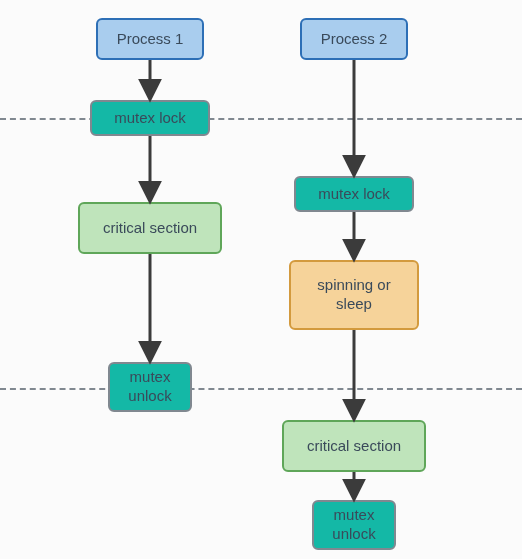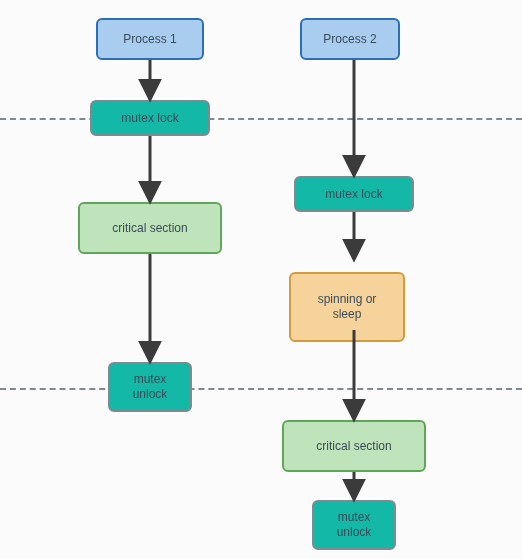--- a/index.html
+++ b/index.html
@@ -12,21 +12,21 @@
     overflow:hidden;
   }
   .box{
     position:absolute;
     border:2px solid;
     border-radius:6px;
     display:flex;
     align-items:center;
     justify-content:center;
     text-align:center;
-    font-size:12px;
+    font-size:15px;
     line-height:1.25;
     box-sizing:border-box;
     padding:4px 6px;
     font-weight:500;
   }
   .blue  { background:#a9cdee; border-color:#2d6fb6; }
   .white { background:#14b8a6; border-color:#808890; }
   .green { background:#bfe4bb; border-color:#5fa659;align-items:center; }
   .orange{ background:#f6d39a; border-color:#d39a3e; }
 
@@ -54,27 +54,27 @@
   <span>mutex lock</span>
 </div>
 <div class="box green" style="left:78px; top:202px; width:144px; height:52px;">
   <span>critical section</span>
 </div>
 <div class="box white" style="left:108px; top:362px; width:84px;  height:50px; white-space:pre-line;">
   <span>mutex
 unlock</span>
 </div>
 
-<div class="box blue" style="left:300px; top:18px;  width:100px; height:42px;">
+<div class="box blue" style="left:300px; top:18px;  width:108px; height:42px;">
   <span>Process 2</span>
 </div>
 <div class="box white" style="left:294px; top:176px; width:120px; height:36px;">
   <span>mutex lock</span>
 </div>
-<div class="box orange" style="left:289px; top:272px; width:116px; height:70px; white-space:pre-line;">
+<div class="box orange" style="left:289px; top:260px; width:130px; height:70px; white-space:pre-line;">
   <span>spinning or
 sleep</span>
 </div>
 <div class="box green" style="left:282px; top:420px; width:144px; height:52px;">
   <span>critical section</span>
 </div>
 <div class="box white" style="left:312px; top:500px; width:84px;  height:50px; white-space:pre-line;">
   <span>mutex
 unlock</span>
 </div>

